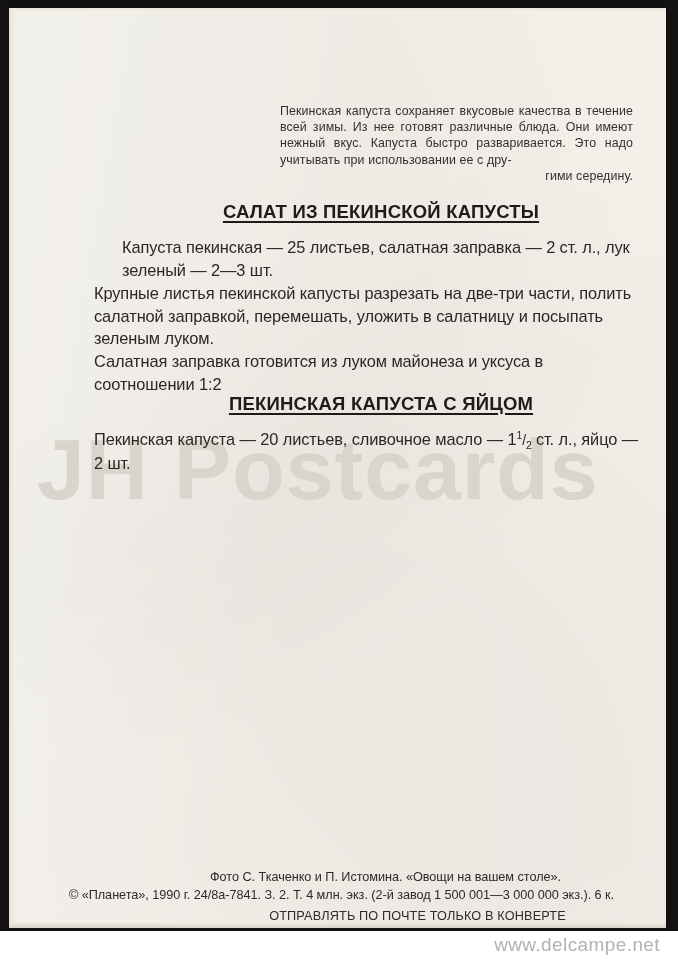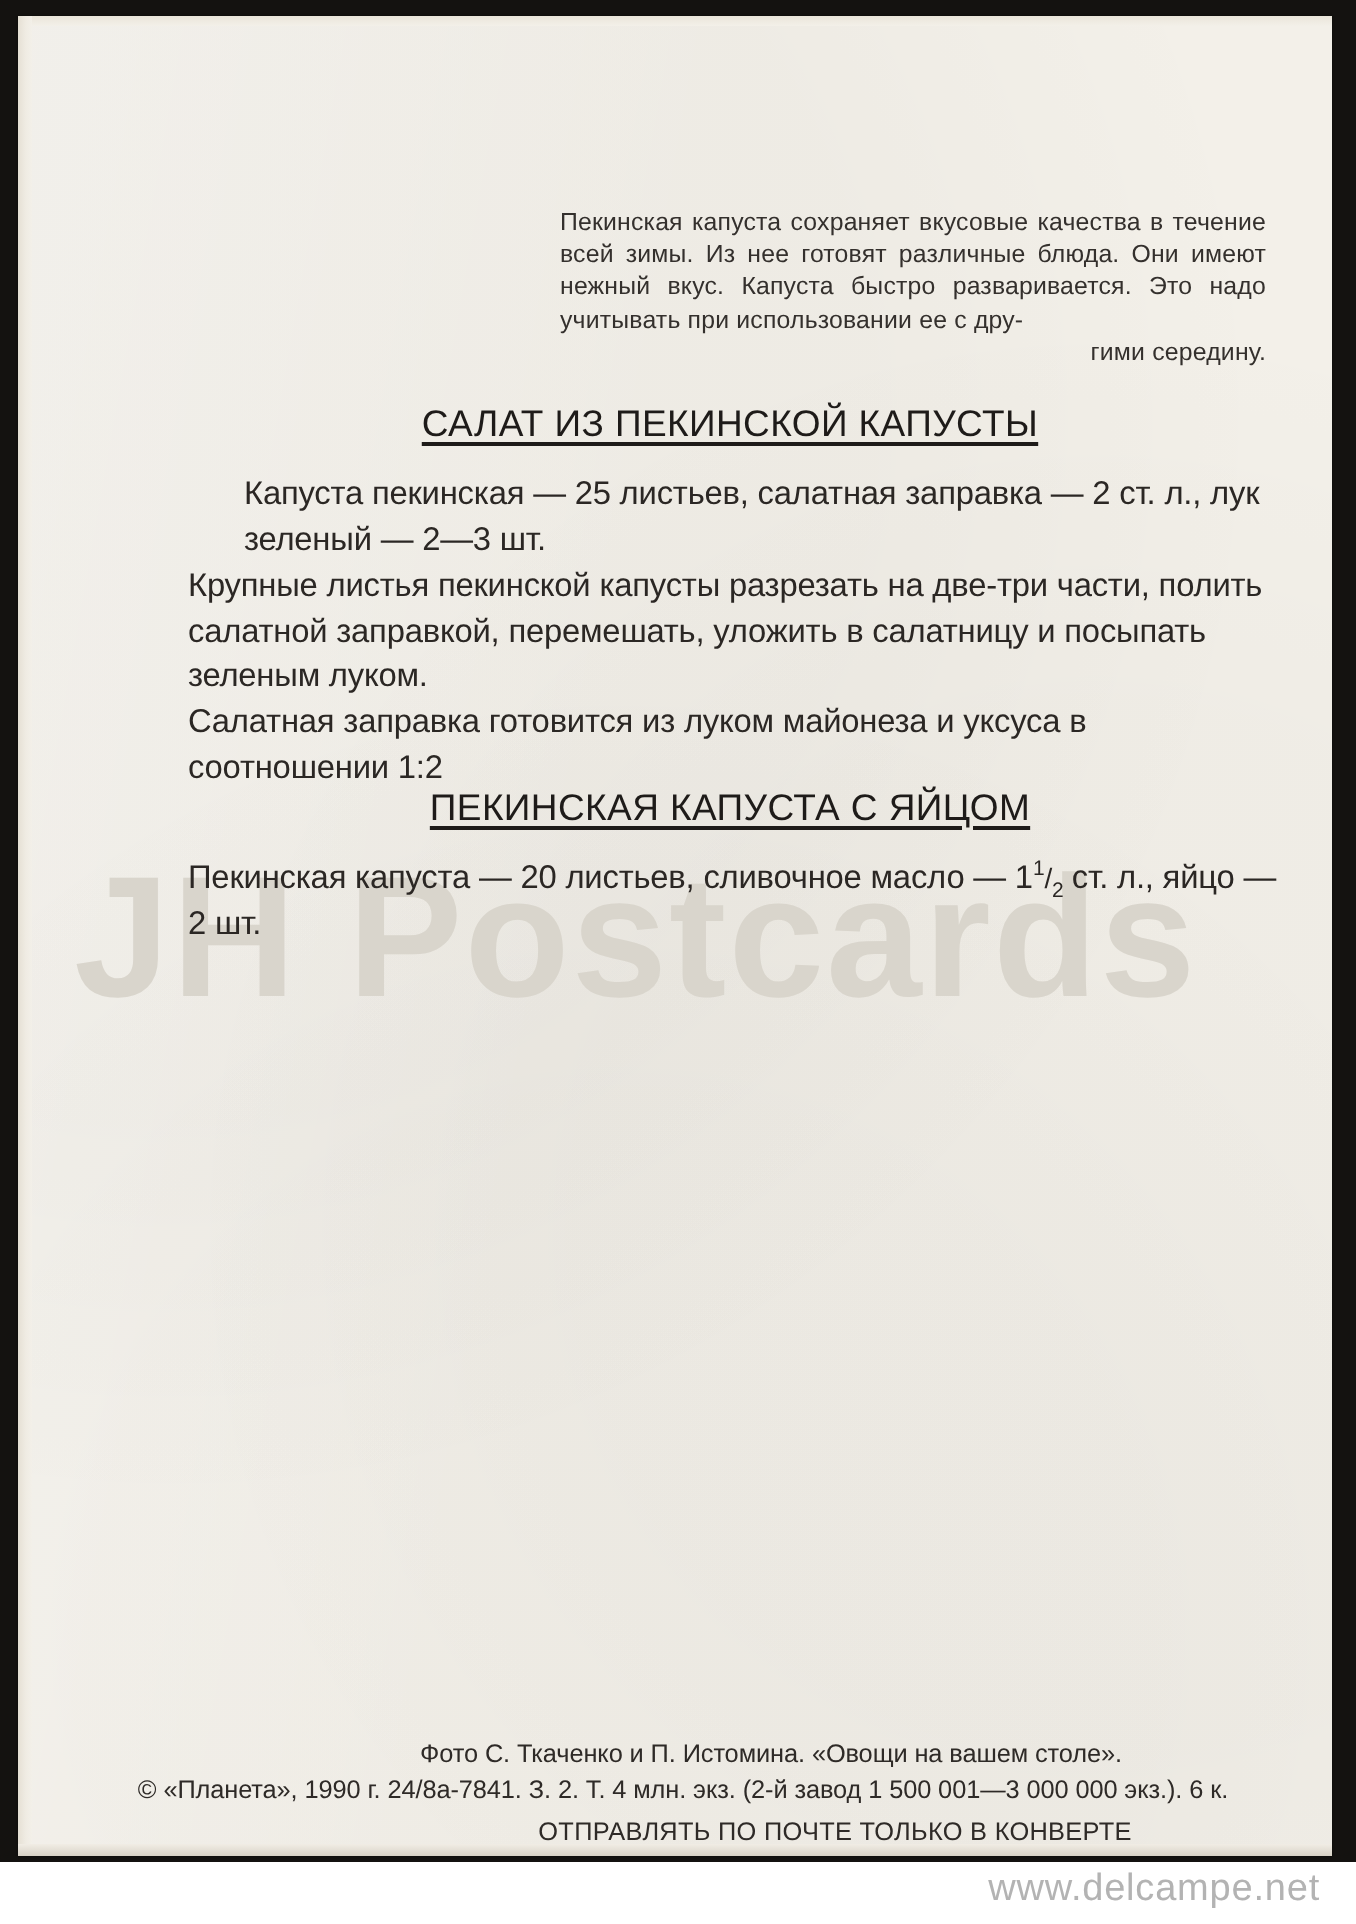--- a/index.html
+++ b/index.html
@@ -107,25 +107,25 @@
     color: #34302d;
     letter-spacing: 0.1px;
   }
   .intro .last {
     display: block;
     text-align: right;
   }
 
   .recipe-title {
     position: absolute;
-    left: 76px;
+    left: 92px;
     width: 560px;
     text-align: center;
     font-size: 18.5px;
-    font-weight: normal;
+    font-weight: bold;
     letter-spacing: 0.2px;
     color: #1e1b19;
   }
   .recipe-title u { text-decoration-thickness: 1.5px; text-underline-offset: 3px; }
 
   #title-1 { top: 193px; }
   #title-2 { top: 385px; }
 
   .para {
     position: absolute;

